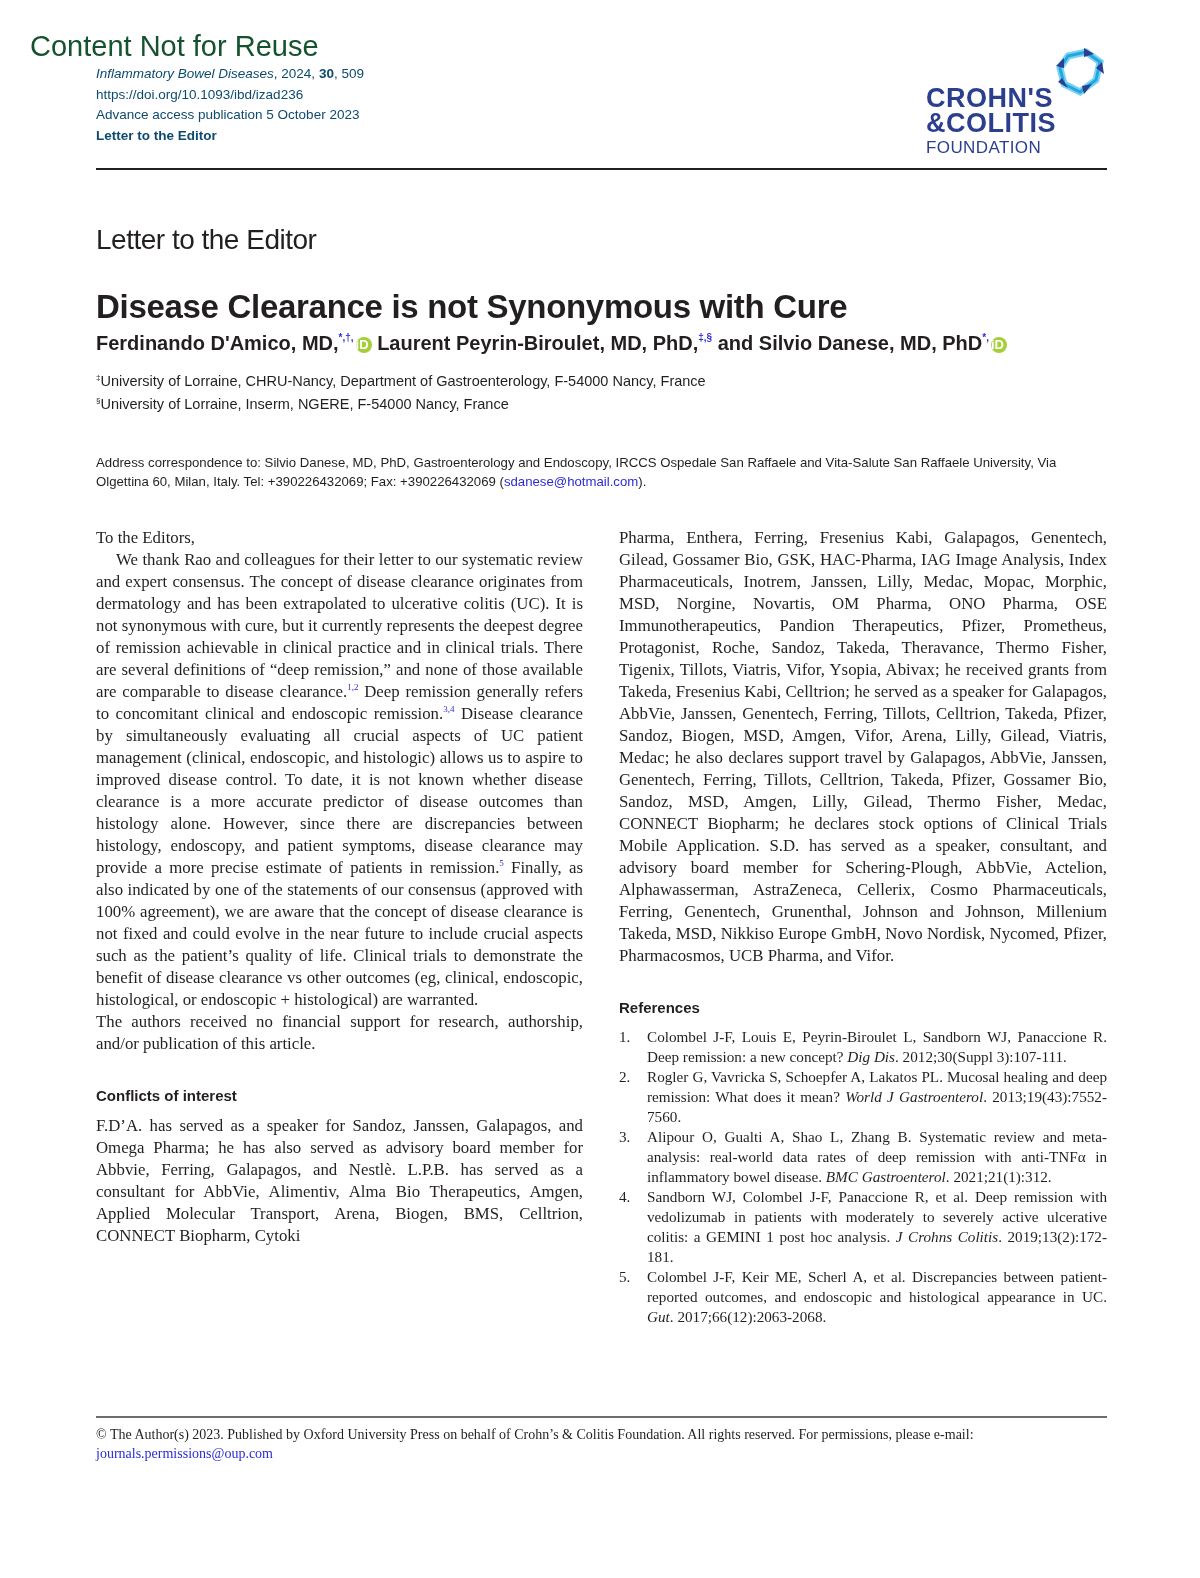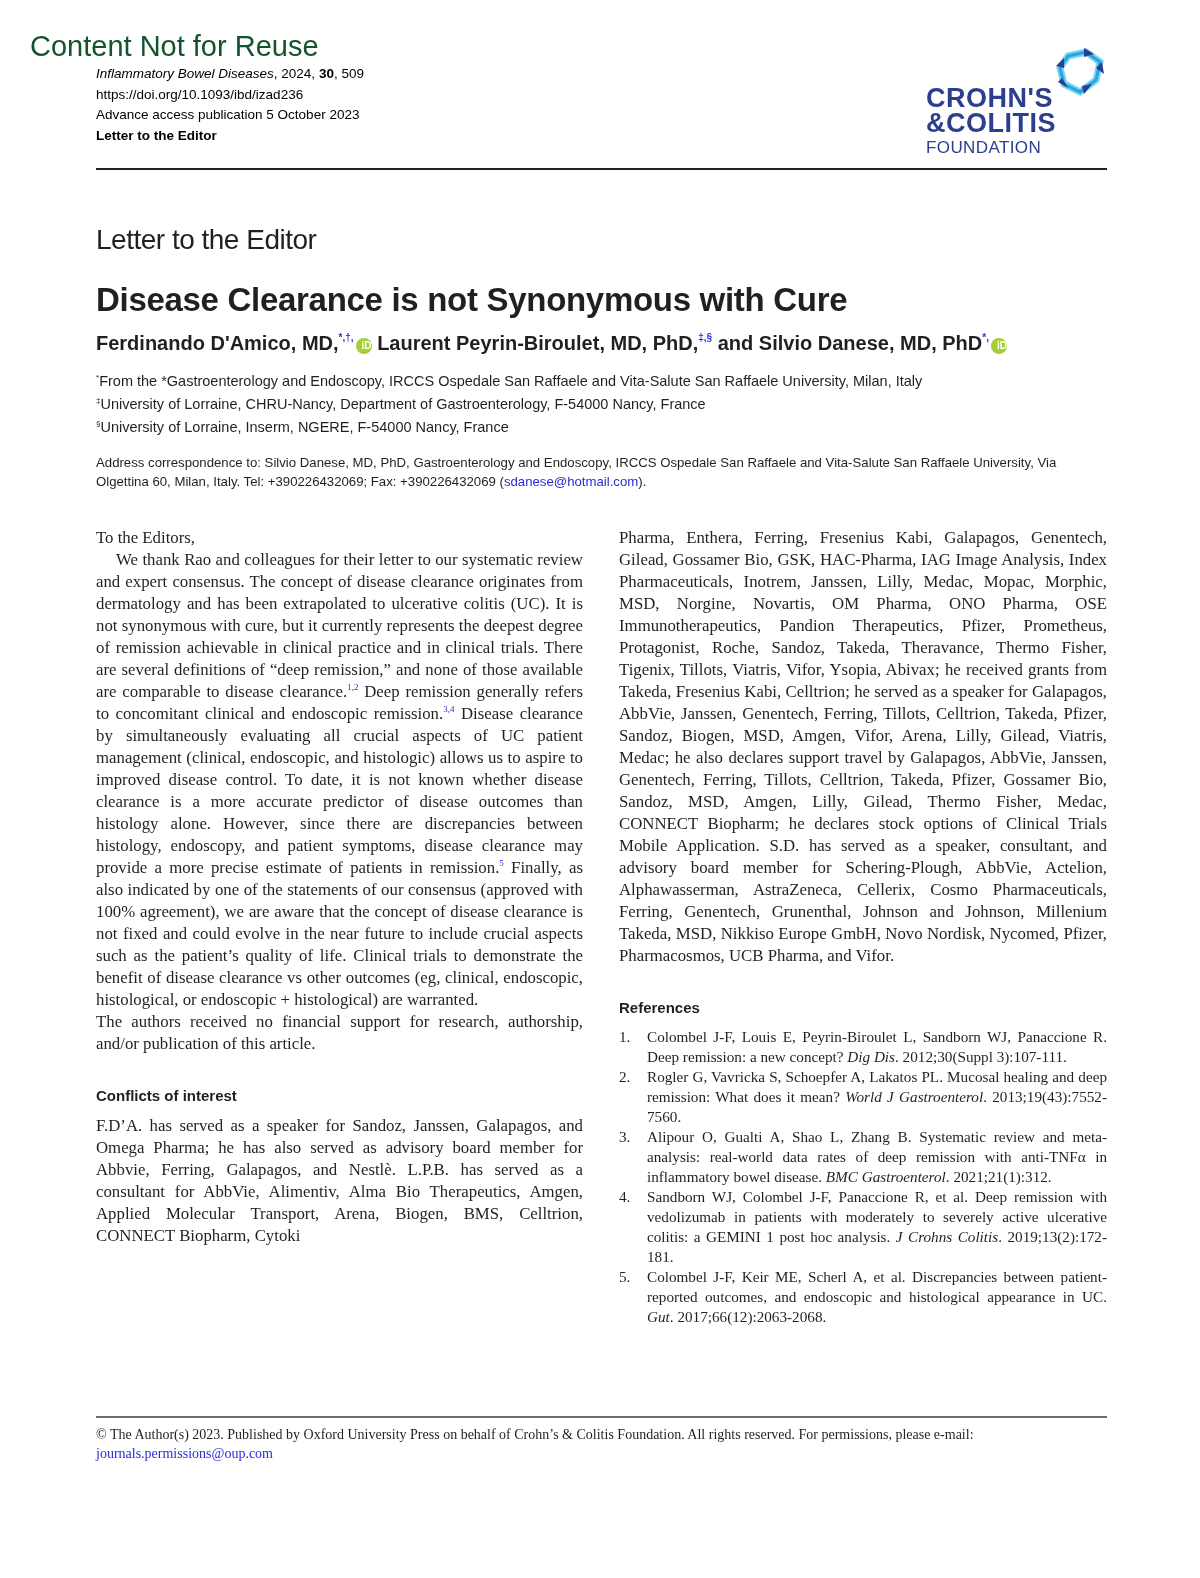--- a/index.html
+++ b/index.html
@@ -1,32 +1,32 @@
 <!DOCTYPE html>
 <html><head>
 <meta charset="utf-8">
 <style>
   html, body { margin: 0; padding: 0; background: #ffffff; }
   body { width: 1200px; height: 1578px; position: relative; overflow: hidden; color: #231f20; }
   .watermark { position: absolute; left: 30px; top: 30px; font-family: "Liberation Sans", sans-serif; font-size: 29px; color: #14532d; }
-  .meta { position: absolute; left: 96px; top: 64px; font-family: "Liberation Sans", sans-serif; font-size: 13.5px; line-height: 20.5px; color: #000000; }
+  .meta { position: absolute; left: 96px; top: 64px; font-family: "Liberation Sans", sans-serif; font-size: 13.5px; line-height: 20.5px; color: #0c4a6e; }
   .meta .journal { font-style: italic; }
   .meta .type { font-weight: bold; }
   .logo { position: absolute; left: 926px; top: 48px; width: 180px; height: 110px; }
   .logo .l1, .logo .l2 { font-family: "Liberation Sans", sans-serif; font-weight: bold; color: #2c3f8e; font-size: 27px; line-height: 24px; letter-spacing: 0.5px; position: absolute; left: 0; }
   .logo .l1 { top: 38px; }
   .logo .l2 { top: 63px; }
   .logo .l3 { position: absolute; left: 0; top: 90px; font-family: "Liberation Sans", sans-serif; color: #2c3f8e; font-size: 17px; letter-spacing: 0.4px; }
   .logo svg { position: absolute; left: 128px; top: 0; }
   .rule-top { position: absolute; left: 96px; top: 168px; width: 1011px; height: 2px; background: #231f20; }
   .section-label { position: absolute; left: 96px; top: 224px; font-family: "Liberation Sans", sans-serif; font-size: 28px; color: #231f20; letter-spacing: -0.5px; }
-  .title { position: absolute; left: 96px; top: 281px; font-family: "Liberation Sans", sans-serif; font-size: 33px; font-weight: bold; color: #231f20; letter-spacing: -0.3px; }
+  .title { position: absolute; left: 96px; top: 288px; font-family: "Liberation Sans", sans-serif; font-size: 33px; font-weight: bold; color: #231f20; letter-spacing: -0.3px; }
   .authors { position: absolute; left: 96px; top: 332px; font-family: "Liberation Sans", sans-serif; font-size: 20px; font-weight: bold; color: #231f20; white-space: nowrap; }
   .authors sup { color: #2b2bd6; font-size: 10px; font-weight: bold; vertical-align: 9px; }
-  .orcid { display: inline-block; width: 16px; height: 16px; border-radius: 50%; background: #a6ce39; color: #fff; font-size: 10px; line-height: 16px; text-align: right; vertical-align: 1px; font-weight: bold; margin-left: 2px; }
+  .orcid { display: inline-block; width: 16px; height: 16px; border-radius: 50%; background: #a6ce39; color: #fff; font-size: 13px; line-height: 16px; text-align: left; vertical-align: 1px; font-weight: bold; margin-left: 2px; }
   .affils { position: absolute; left: 96px; top: 368px; font-family: "Liberation Sans", sans-serif; font-size: 14.5px; line-height: 20px; color: #231f20; }
   .affils sup { font-size: 8px; vertical-align: 6px; }
   .address { position: absolute; left: 96px; top: 454px; width: 1010px; font-family: "Liberation Sans", sans-serif; font-size: 13.2px; line-height: 18.5px; color: #231f20; }
   .address a, .footer a { color: #2b2bd6; text-decoration: none; }
   .col { position: absolute; font-family: "Liberation Serif", serif; font-size: 16.8px; line-height: 22px; color: #231f20; text-align: justify; }
   .col p { margin: 0; }
   .col .indent { text-indent: 20px; }
   .col sup { color: #2b2bd6; font-size: 9px; vertical-align: 7px; line-height: 0; }
   .left { left: 96px; top: 527px; width: 487px; }
   .right { left: 619px; top: 527px; width: 488px; }
@@ -69,21 +69,20 @@
 <div class="section-label">Letter to the Editor</div>
 <h1 class="title" style="margin:0">Disease Clearance is not Synonymous with Cure</h1>
 
 <div class="authors">
   <span>Ferdinando D'Amico, MD,</span><sup>*,†,</sup><span class="orcid">iD</span>
   <span>Laurent Peyrin-Biroulet, MD, PhD,</span><sup>‡,§</sup>
   <span>and Silvio Danese, MD, PhD</span><sup>*,</sup><span class="orcid">iD</span>
 </div>
 
 <div class="affils">
-  <div><sup>*</sup><span>From the *Gastroenterology and Endoscopy, IRCCS Ospedale San Raffaele and Vita-Salute San Raffaele University, Milan, Italy</span></div>
   <div><sup>‡</sup><span>University of Lorraine, CHRU-Nancy, Department of Gastroenterology, F-54000 Nancy, France</span></div>
   <div><sup>§</sup><span>University of Lorraine, Inserm, NGERE, F-54000 Nancy, France</span></div>
 </div>
 
 <div class="address">
   <span>Address correspondence to: Silvio Danese, MD, PhD, Gastroenterology and Endoscopy, IRCCS Ospedale San Raffaele and Vita-Salute San Raffaele University, Via Olgettina 60, Milan, Italy. Tel: +390226432069; Fax: +390226432069 (</span><a>sdanese@hotmail.com</a><span>).</span>
 </div>
 
 <div class="col left">
   <p>To the Editors,</p>

